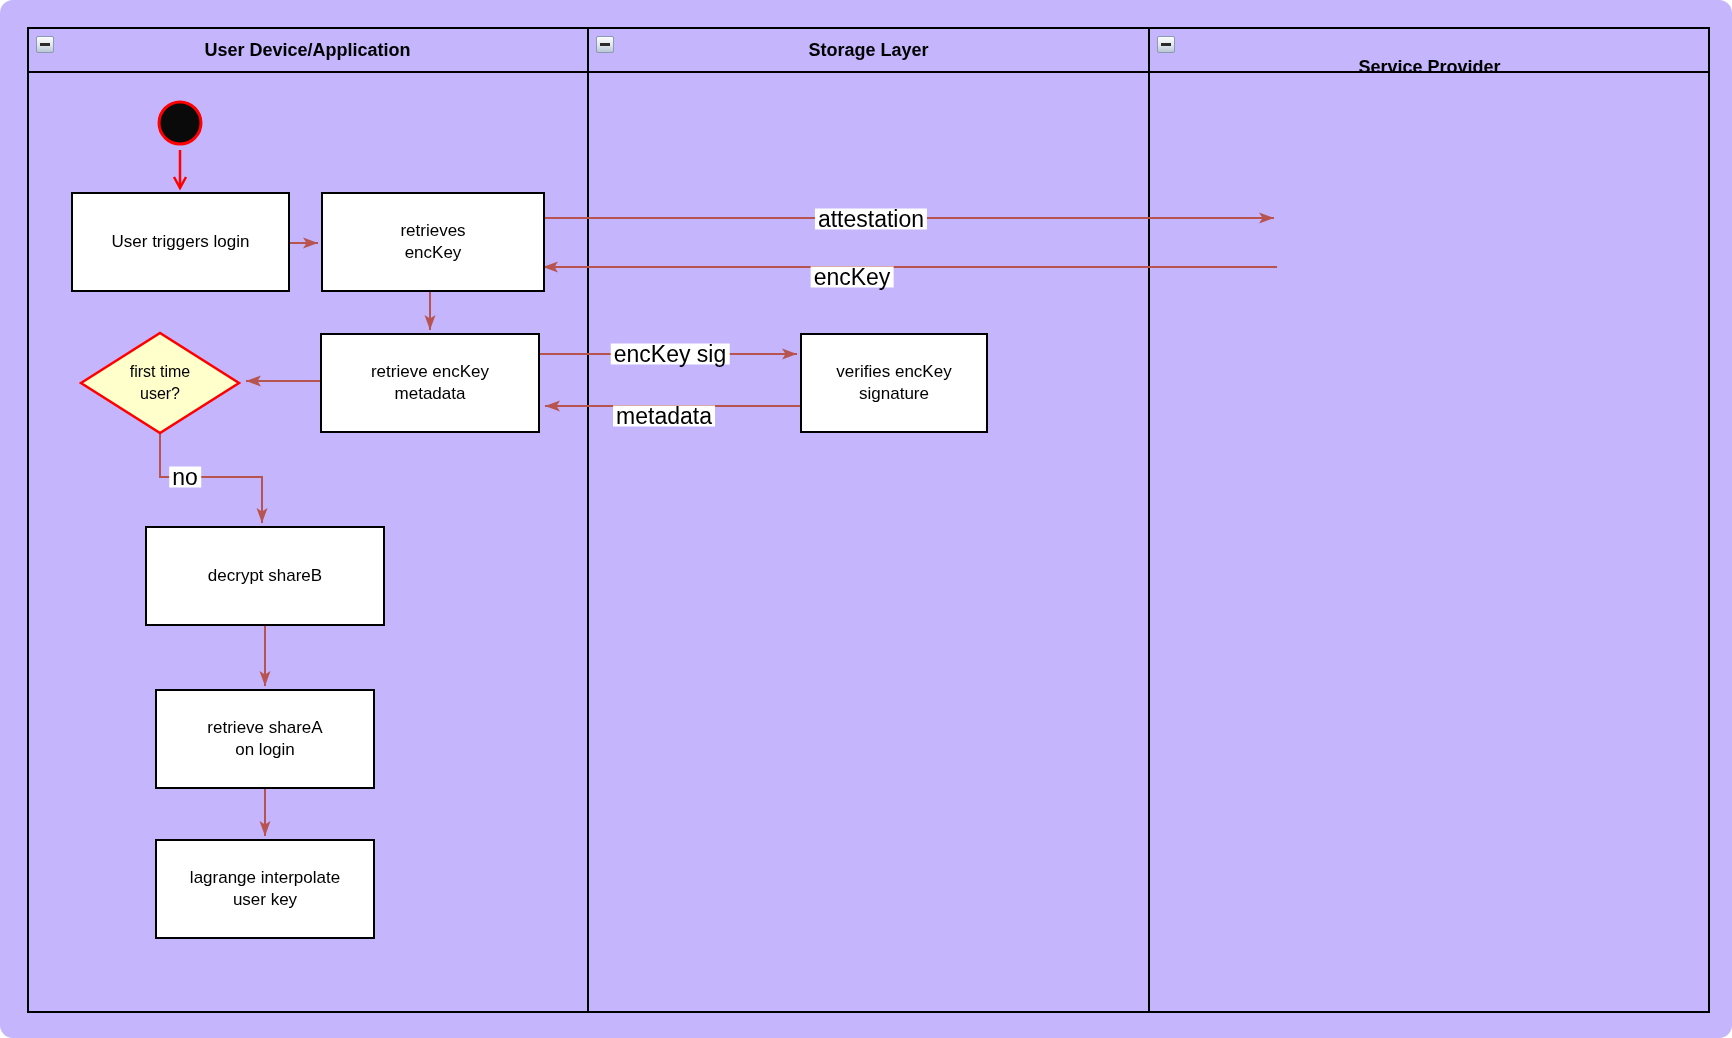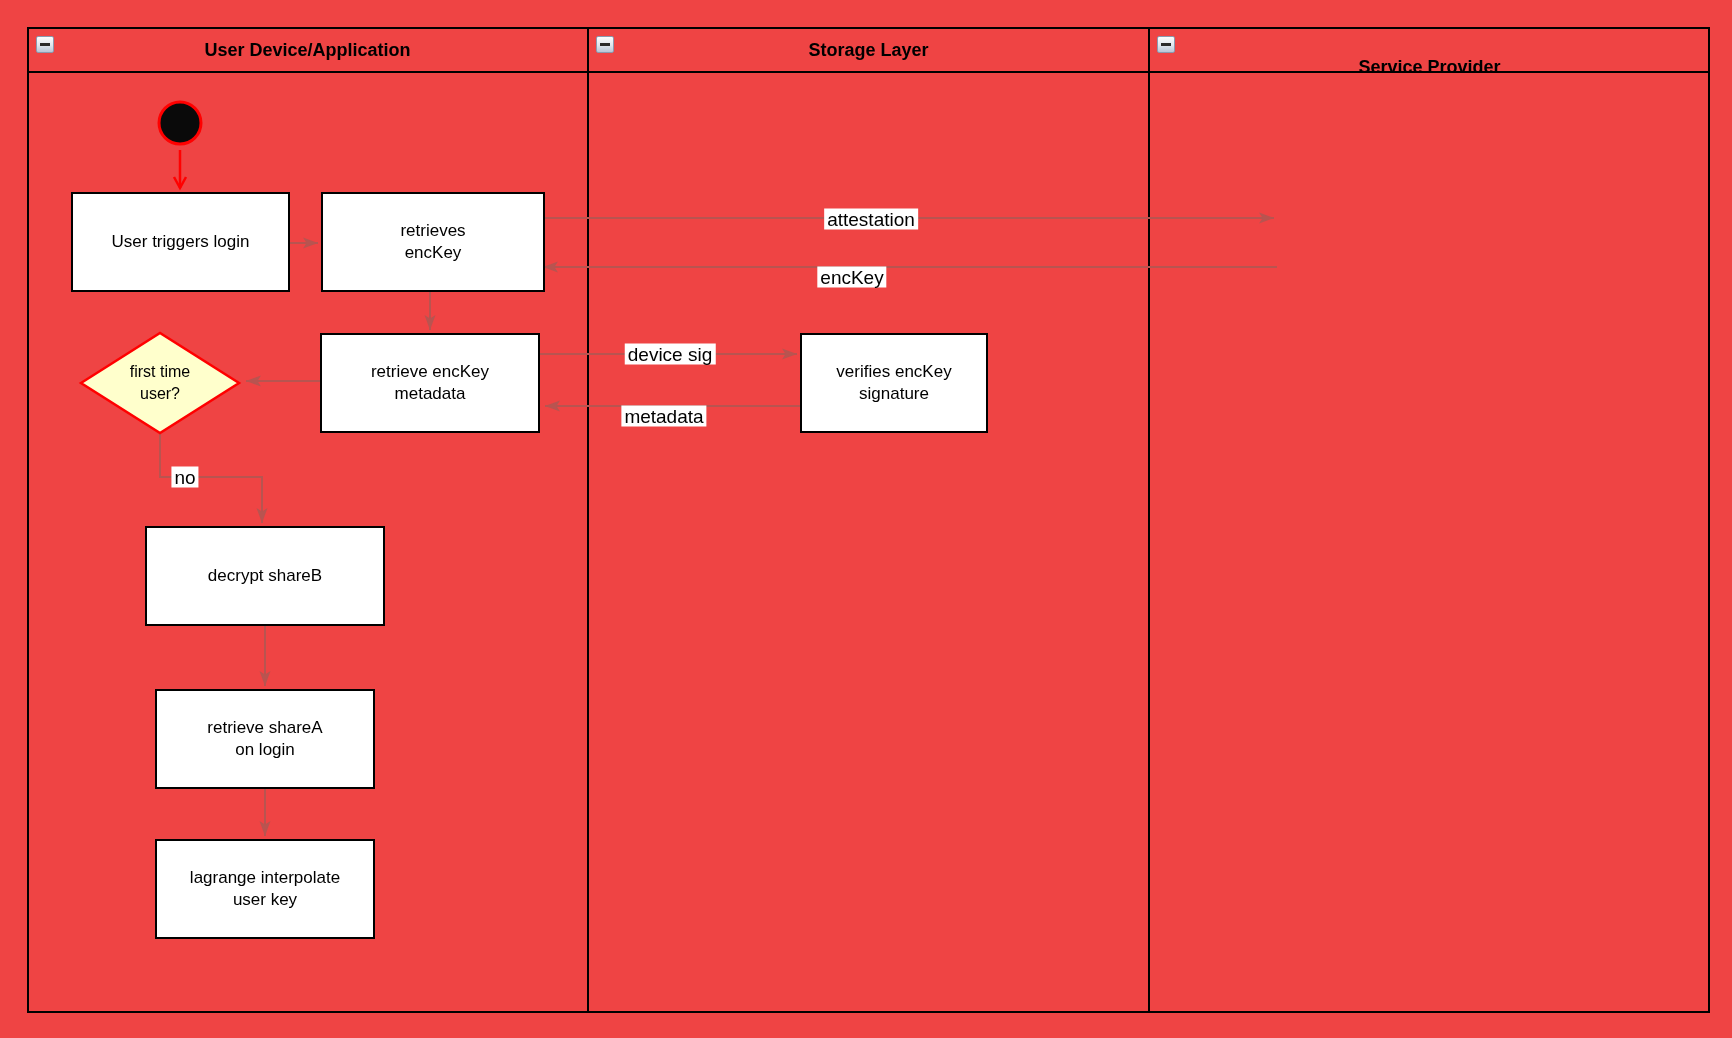--- a/index.html
+++ b/index.html
@@ -1,23 +1,24 @@
 <!DOCTYPE html>
 <html style="--arrow: #b85450; --start-arrow: #ff0000; --decision-fill: #ffffcc; --decision-border: #ff0000; --start-fill: #0a0a0a;"><head>
 <meta charset="utf-8">
 <style>
   html, body { margin: 0; padding: 0; background: #ffffff; }
   .stage {
     position: relative;
     width: 1732px;
     height: 1038px;
-    background: #ef4444;
+    background: #c4b5fd;
     font-family: "Liberation Sans", "DejaVu Sans", sans-serif;
     color: #000;
     overflow: hidden;
+    border-radius: 13px;
   }
 
   
   .frame {
     position: absolute; left: 27px; top: 27px;
     width: 1683px; height: 986px;
     border: 2px solid #000; box-sizing: border-box;
     z-index: 1; background: transparent;
   }
   .vline { position: absolute; top: 27px; width: 2px; height: 986px; background: #000; z-index: 1; }
@@ -73,21 +74,21 @@
     position: absolute; left: 160px; top: 383px; width: 140px;
     transform: translate(-50%, -50%);
     text-align: center; font-size: 16px; line-height: 22px;
     white-space: pre-line; z-index: 3;
   }
 
   
   .edge-label {
     position: absolute; transform: translate(-50%, -50%);
     background: #ffffff; padding: 1px 3px;
-    font-size: 19px; line-height: 19px; z-index: 4; white-space: nowrap;
+    font-size: 23px; line-height: 19px; z-index: 4; white-space: nowrap;
   }
   #el-attestation { left: 871px; top: 219px; }
   #el-enckey      { left: 852px; top: 277px; }
   #el-encsig      { left: 670px; top: 354px; }
   #el-metadata    { left: 664px; top: 416px; }
   #el-no          { left: 185px; top: 477px; text-align: center; }
 </style>
 </head>
 <body>
 
@@ -150,17 +151,17 @@
   <div class="node" id="n-sharea">retrieve shareA
 on login</div>
   <div class="node" id="n-lagrange">lagrange interpolate
 user key</div>
 
   <div class="diamond-label">first time
 user?</div>
 
   <div class="edge-label" id="el-attestation">attestation</div>
   <div class="edge-label" id="el-enckey">encKey</div>
-  <div class="edge-label" id="el-encsig">device sig</div>
+  <div class="edge-label" id="el-encsig">encKey sig</div>
   <div class="edge-label" id="el-metadata">metadata</div>
   <div class="edge-label" id="el-no">no</div>
 
 </div>
 
 </body></html>

